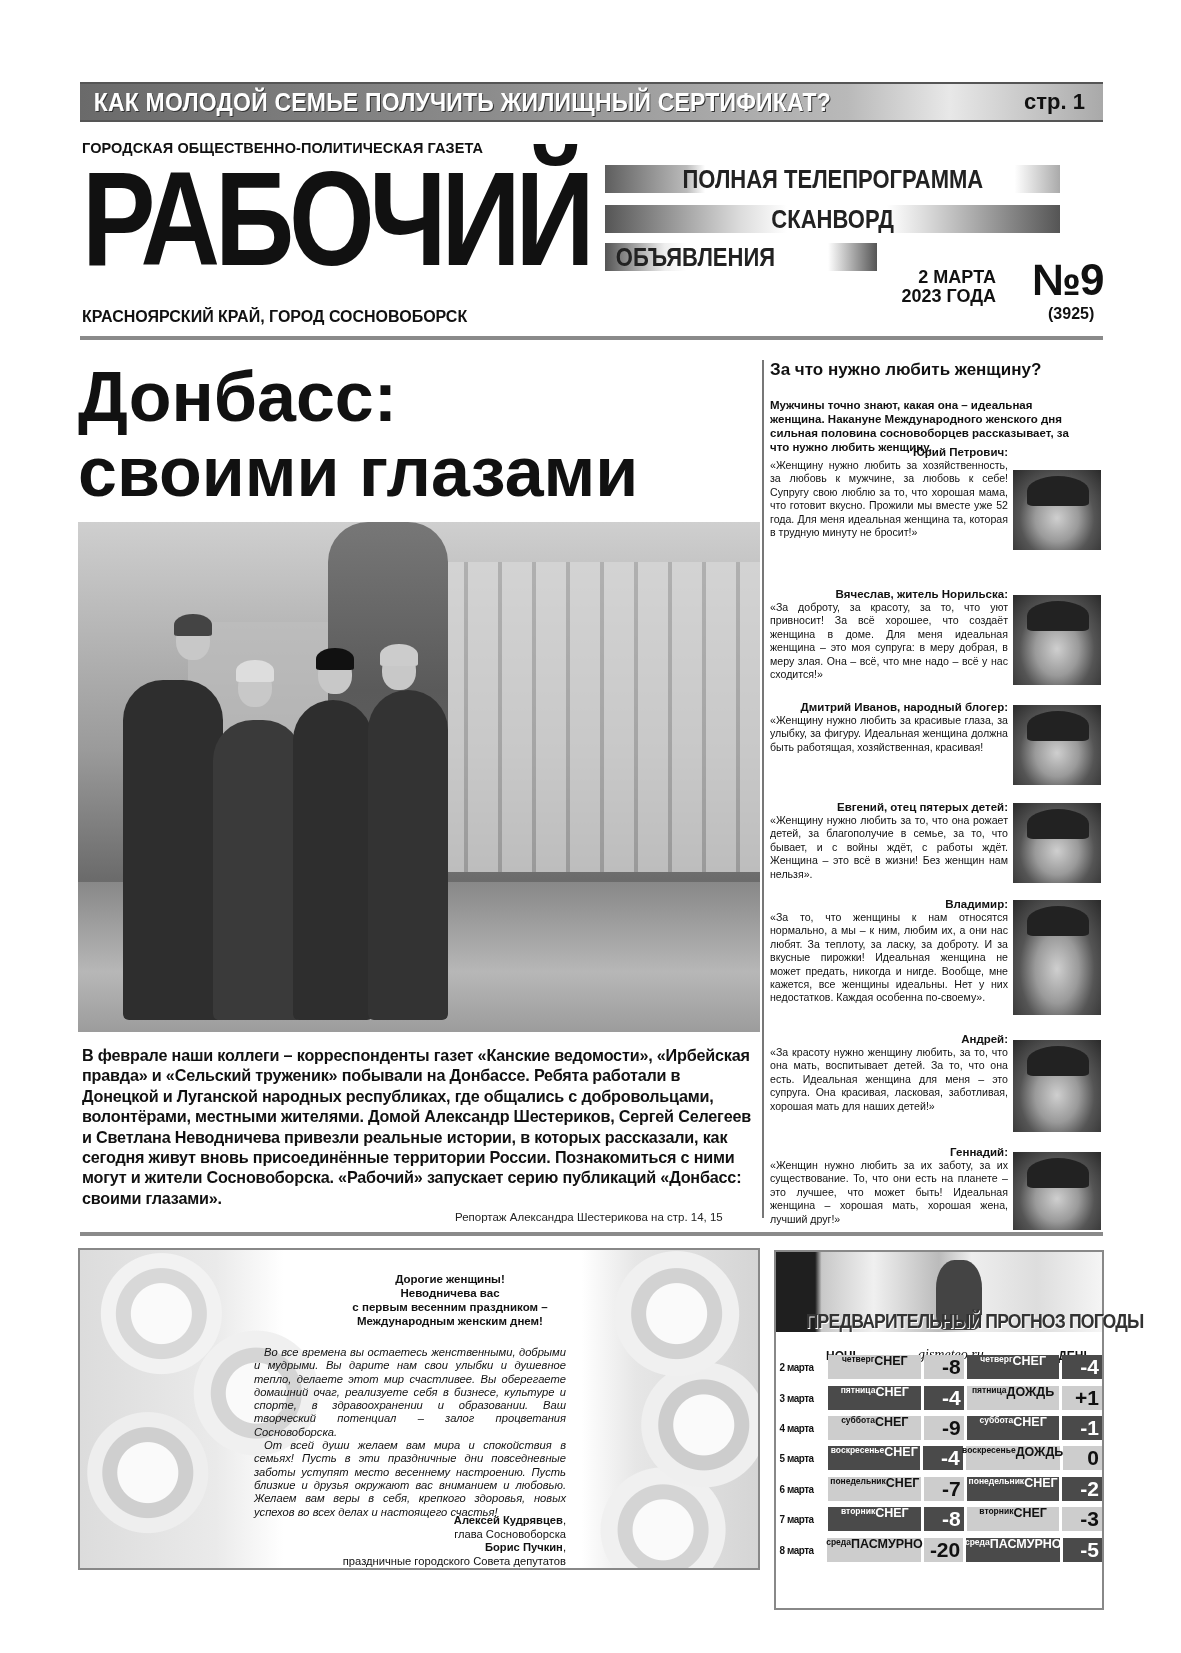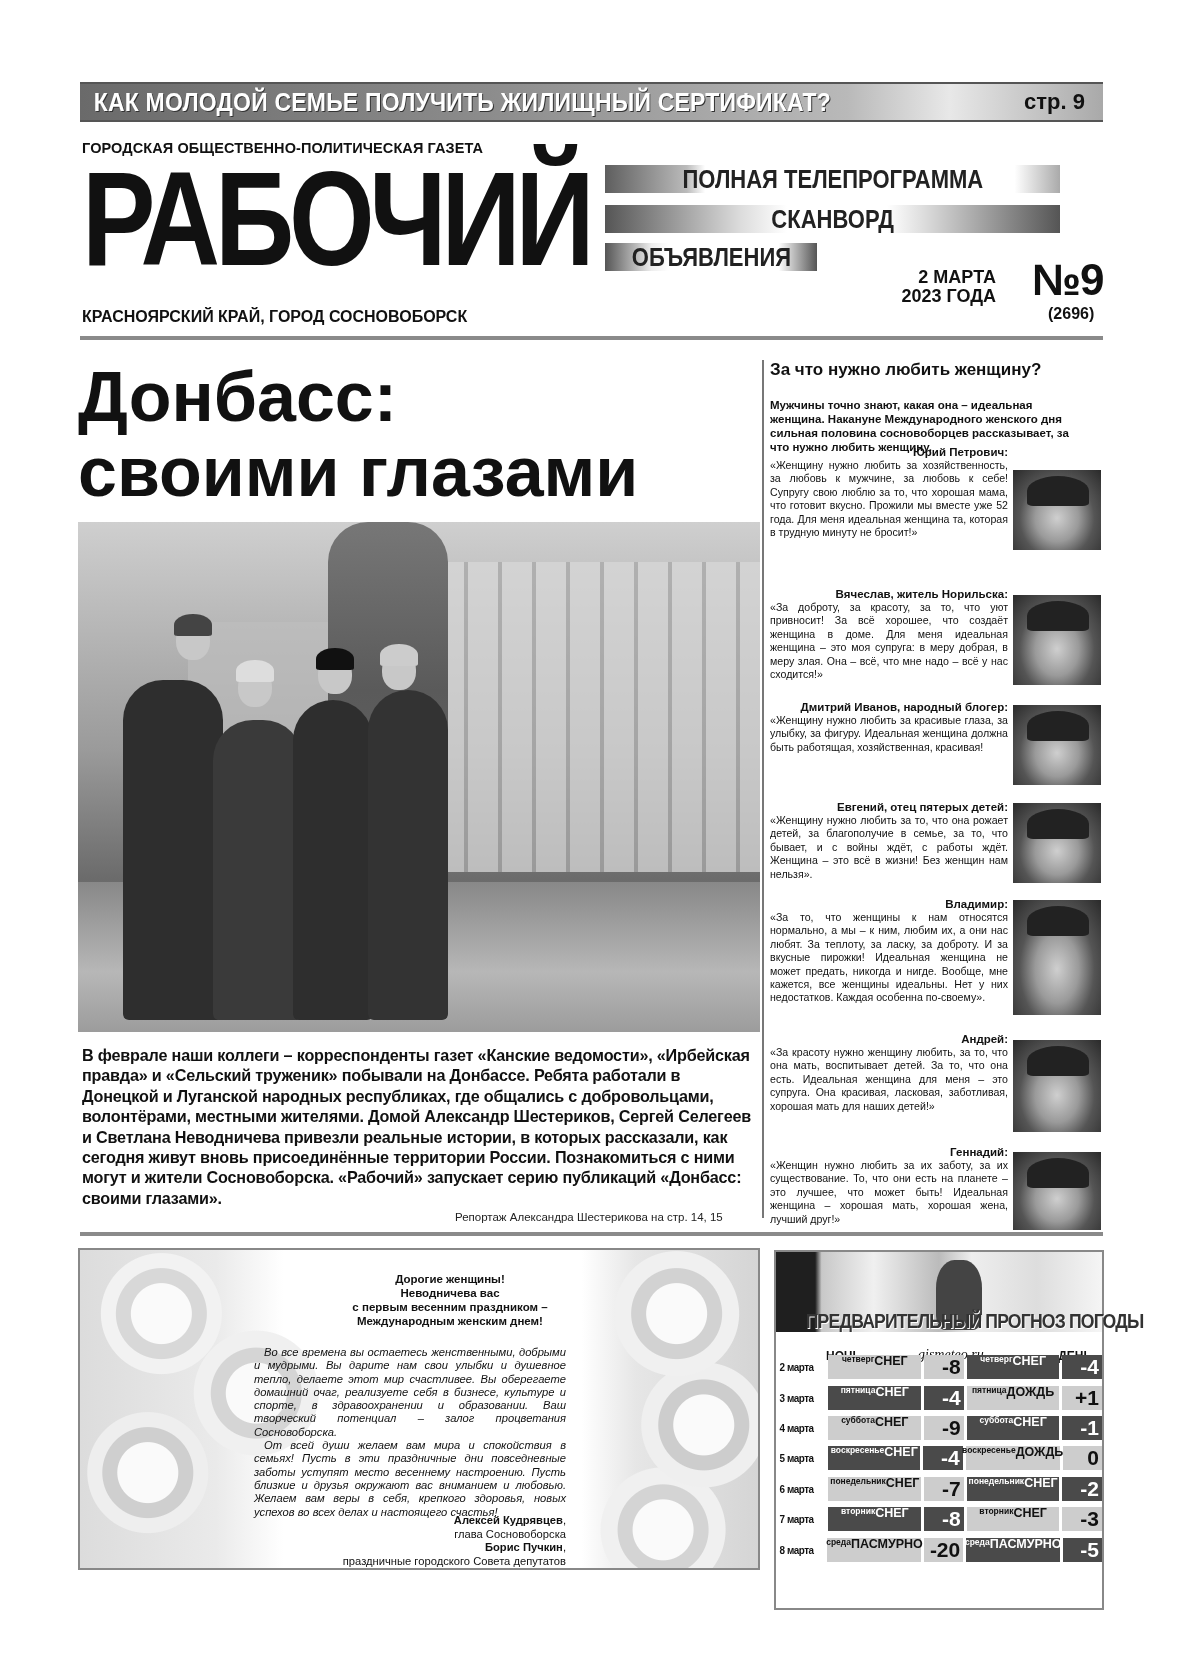--- a/index.html
+++ b/index.html
@@ -22,21 +22,21 @@
     line-height: 124px; letter-spacing: -6px; transform: scaleX(0.86) scaleY(1.05); transform-origin: left top; margin-top: -2px; white-space: nowrap; }
   .masthead .region { font-weight: bold; font-size: 16px; position: absolute; top: 168px; left: 0; white-space: nowrap; }
 
   .promo { position: absolute; height: 28px; display: flex; align-items: center; font-weight: bold; font-size: 25px; color: #222;
     transform-origin: left center; }
   .promo span { transform: scaleX(0.88); display: inline-block; white-space: nowrap; }
   .promo-1 { left: 605px; top: 165px; width: 455px; justify-content: center;
     background: linear-gradient(90deg, #5e5e5e 0%, #bbb 18%, #fff 22%, #fff 90%, #aaa 100%); }
   .promo-2 { left: 605px; top: 205px; width: 455px; justify-content: center;
     background: linear-gradient(90deg, #555 0%, #ddd 30%, #fff 40%, #fff 62%, #ddd 70%, #555 100%); }
-  .promo-3 { left: 605px; top: 243px; width: 212px; justify-content: center;
+  .promo-3 { left: 605px; top: 243px; width: 272px; justify-content: flex-start;
     background: linear-gradient(90deg, #555 0%, #eee 22%, #fff 30%, #fff 82%, #555 100%); }
 
   .issue-date { position: absolute; left: 878px; top: 268px; font-weight: bold; font-size: 18px; line-height: 19px; text-align: right; width: 118px; }
   .issue-num { position: absolute; left: 1032px; top: 258px; font-weight: bold; font-size: 44px; line-height: 44px; letter-spacing: -1px; }
   .issue-total { position: absolute; left: 1048px; top: 305px; font-weight: bold; font-size: 16px; }
 
   .rule-main { position: absolute; left: 80px; top: 336px; width: 1023px; height: 4px; background: #8a8a8a; }
 
   
   .headline-big { position: absolute; left: 78px; top: 360px; font-weight: bold; font-size: 70px; line-height: 75px; letter-spacing: 0px; }
@@ -104,21 +104,21 @@
   .w-cond .ph { font-size: 12.5px; line-height: 13px; font-weight: bold; }
   .w-temp { width: 40px; height: 24px; margin-left: 3px; text-align: right; font-size: 21px; line-height: 24px; padding-right: 3px; font-weight: bold; transform-origin: right center; }
   .dark { background: #4a4a4a; color: #fff; }
   .light { background: #cdcdcd; color: #111; }
 </style>
 </head>
 <body>
 
 <div class="top-banner">
   <div class="headline">КАК МОЛОДОЙ СЕМЬЕ ПОЛУЧИТЬ ЖИЛИЩНЫЙ СЕРТИФИКАТ?</div>
-  <div class="page-ref">стр. 9</div>
+  <div class="page-ref">стр. 1</div>
 </div>
 
 <div class="masthead">
   <div class="kicker">ГОРОДСКАЯ ОБЩЕСТВЕННО-ПОЛИТИЧЕСКАЯ ГАЗЕТА</div>
   <div class="title">РАБОЧИЙ</div>
   <div class="region">КРАСНОЯРСКИЙ КРАЙ, ГОРОД СОСНОВОБОРСК</div>
 </div>
 
 <div class="promo promo-1">
     <span>ПОЛНАЯ ТЕЛЕПРОГРАММА</span>
@@ -128,21 +128,21 @@
   </div>
 <div class="promo promo-3">
     <span>ОБЪЯВЛЕНИЯ</span>
   </div>
 
 <div class="issue-date">
   <div>2 МАРТА</div>
   <div>2023 ГОДА</div>
 </div>
 <div class="issue-num">№9</div>
-<div class="issue-total">(2696)</div>
+<div class="issue-total">(3925)</div>
 
 <div class="rule-main"></div>
 
 <div class="headline-big">
   <div>Донбасс:</div>
   <div>своими глазами</div>
 </div>
 
 <div class="photo">
   <div class="building2"></div>

